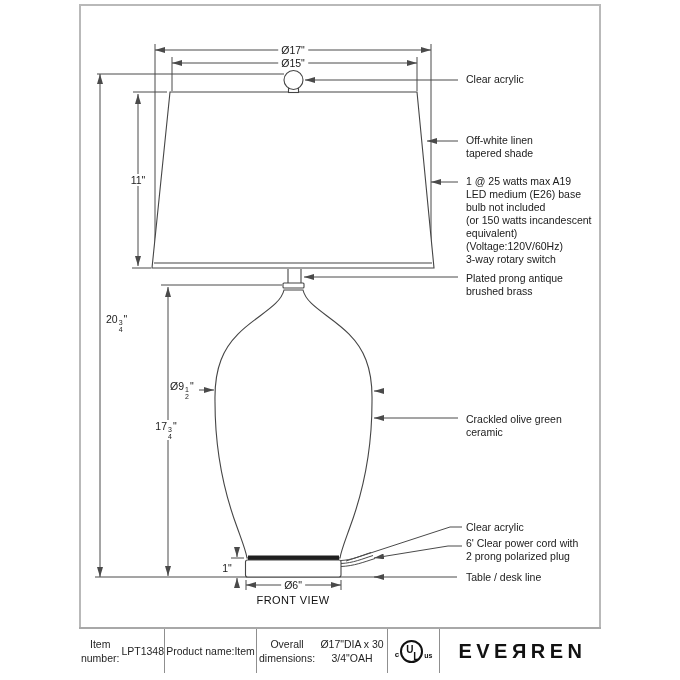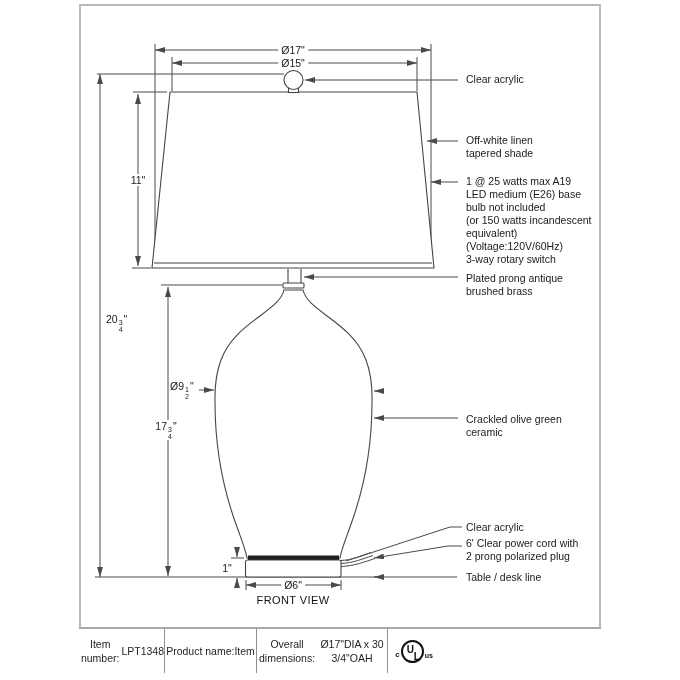--- a/index.html
+++ b/index.html
@@ -189,16 +189,19 @@
         <div>Ø17"DIA x 30 3/4"OAH</div>
       </div>
       <div class="fcell c4">
         <span class="ul-c">c</span>
         <span class="ul-circle">
           <span class="ul-u">U</span>
           <span class="ul-l">L</span>
         </span>
         <span class="ul-us">us</span>
       </div>
+      <div class="fcell c5">
+        <div class="brand">EVEЯREN</div>
+      </div>
     </div>
   </div>
 
 </div>
 
 </body></html>

